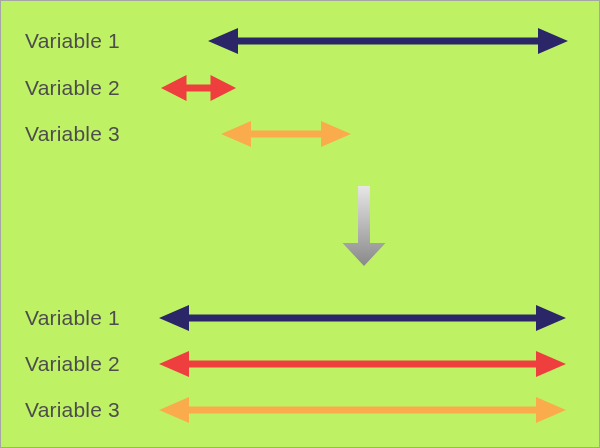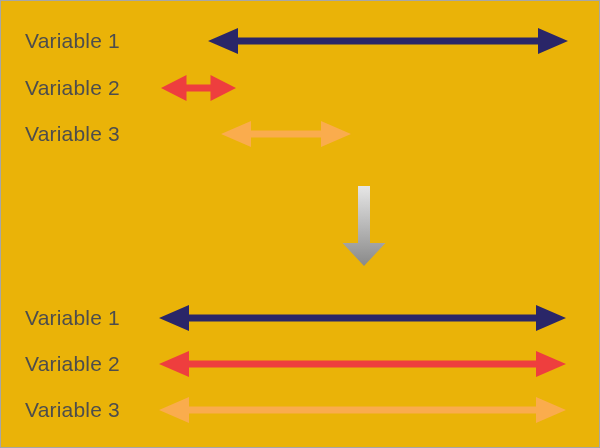--- a/index.html
+++ b/index.html
@@ -7,21 +7,21 @@
     padding: 0;
     background: #ffffff;
     font-family: "Liberation Sans", "DejaVu Sans", sans-serif;
   }
   .frame {
     position: relative;
     width: 600px;
     height: 448px;
     box-sizing: border-box;
     border: 1.5px solid #a6a6a6;
-    background: #eab308;
+    background: #bef264;
     overflow: hidden;
   }
   svg text {
     font-family: "Liberation Sans", "DejaVu Sans", sans-serif;
     font-size: 21px;
     font-weight: 400;
     letter-spacing: 0.2px;
   }
 </style>
 </head>

